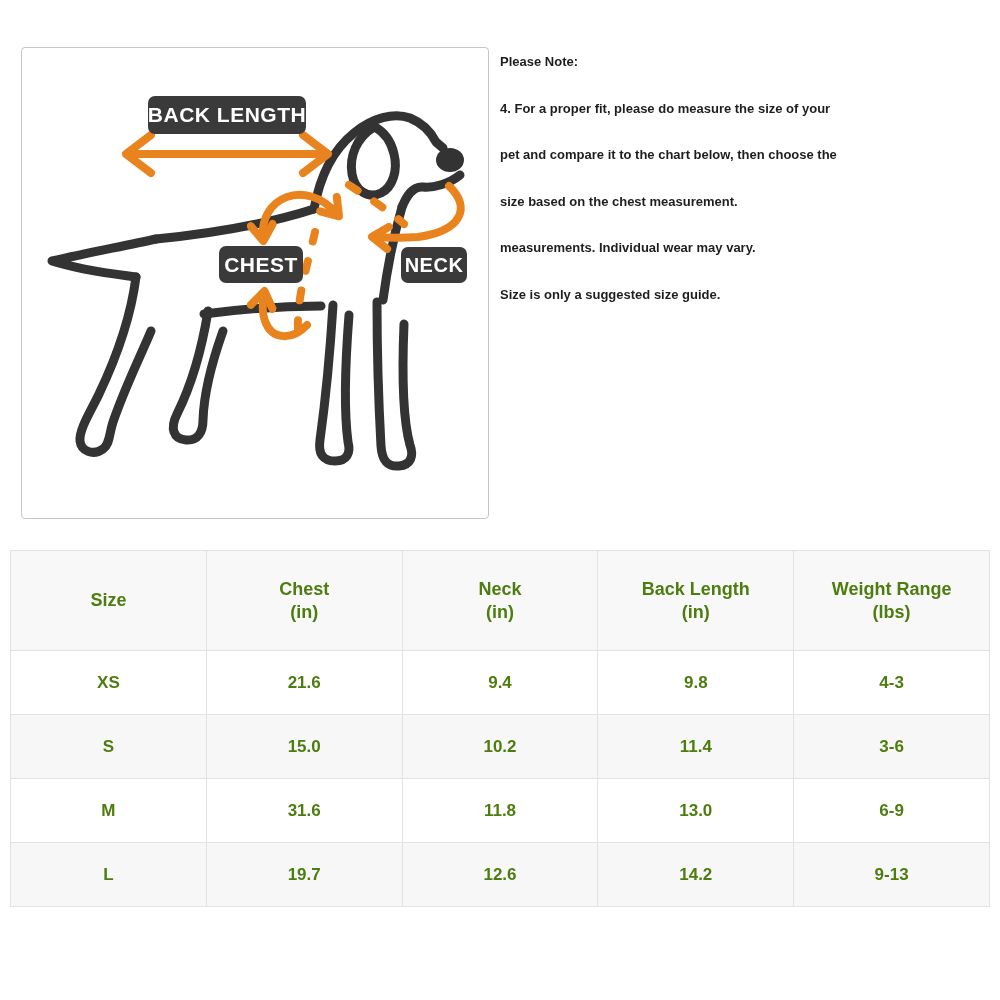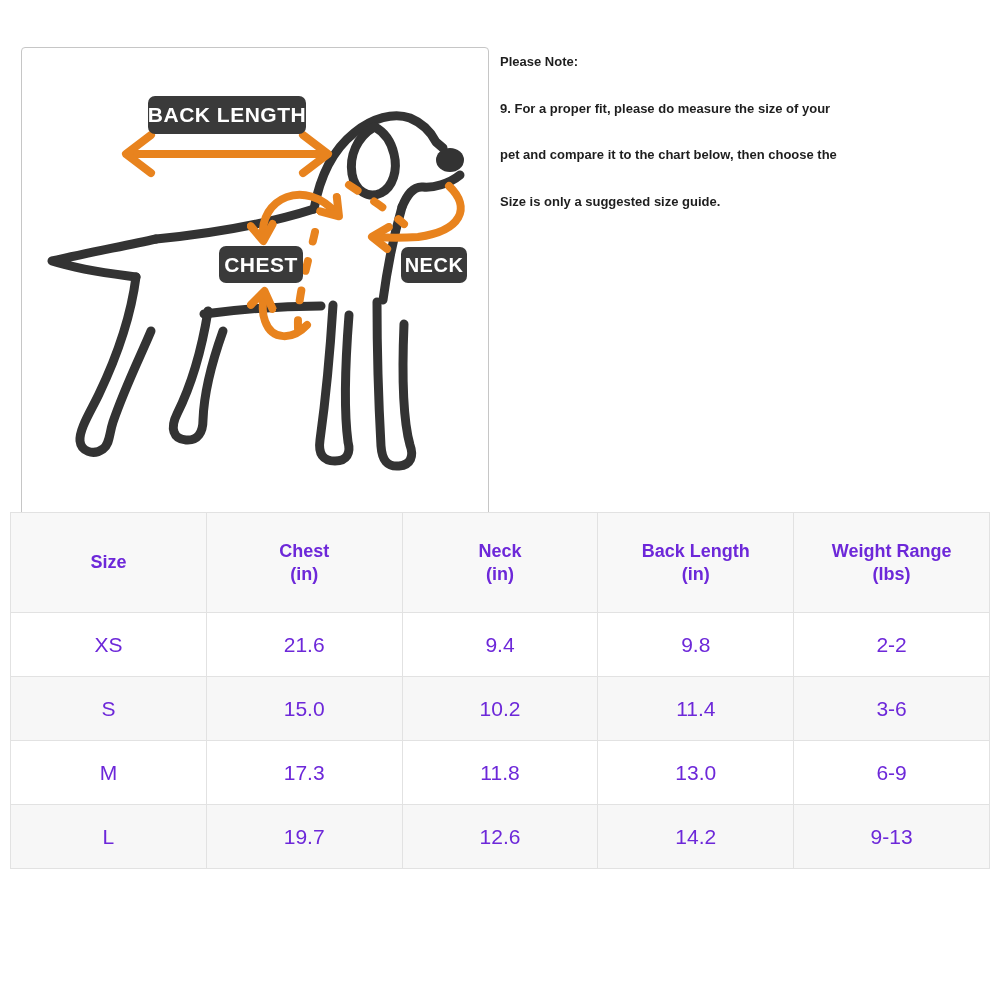--- a/index.html
+++ b/index.html
@@ -51,34 +51,34 @@
   
   .notes{position:absolute;left:500px;top:39px;}
   .note-line{
     height:46.5px;line-height:46.5px;
     font-size:13px;color:var(--text);
     white-space:nowrap;
     font-weight:bold;
   }
   
   .size-table{
-    position:absolute;left:10px;top:512px;width:980px;
+    position:absolute;left:10px;top:550px;width:980px;
     border-collapse:collapse;table-layout:fixed;
-    color:#6d28d9;
+    color:#4d7c0f;
     padding-left:8px;
   }
   .size-table th,.size-table td{
     border:1px solid var(--table-border);
     text-align:center;vertical-align:middle;
   }
   .size-table thead th{
     height:100px;background:var(--header-bg);
     font-weight:bold;font-size:18px;
   }
-  .size-table tbody td{height:64px;font-size:21px;font-weight:normal;background:#ffffff;}
+  .size-table tbody td{height:64px;font-size:17px;font-weight:bold;background:#ffffff;}
   .size-table tbody tr:nth-child(even) td{background:var(--row-alt-bg);}
   .hl,.hu{line-height:23px;}
   .hu:empty{display:none;}
 </style>
 </head>
 <body>
 
 <div>
 
   <div class="diagram-box">
@@ -116,22 +116,24 @@
       </g>
     </svg>
 
     <div class="badge badge-backlength">BACK LENGTH</div>
     <div class="badge badge-chest">CHEST</div>
     <div class="badge badge-neck">NECK</div>
   </div>
 
   <div class="notes">
     <div class="note-line">Please Note:</div>
-    <div class="note-line">9. For a proper fit, please do measure the size of your</div>
+    <div class="note-line">4. For a proper fit, please do measure the size of your</div>
     <div class="note-line">pet and compare it to the chart below, then choose the</div>
+    <div class="note-line">size based on the chest measurement.</div>
+    <div class="note-line">measurements. Individual wear may vary.</div>
     <div class="note-line">Size is only a suggested size guide.</div>
   </div>
 
   <table class="size-table">
     <thead>
       <tr>
         <th>
           <div class="hl">Size</div>
         </th>
         <th>
@@ -151,32 +153,32 @@
             <div class="hu">(lbs)</div>
         </th>
       </tr>
     </thead>
     <tbody>
       <tr>
         <td>XS</td>
         <td>21.6</td>
         <td>9.4</td>
         <td>9.8</td>
-        <td>2-2</td>
+        <td>4-3</td>
       </tr>
       <tr>
         <td>S</td>
         <td>15.0</td>
         <td>10.2</td>
         <td>11.4</td>
         <td>3-6</td>
       </tr>
       <tr>
         <td>M</td>
-        <td>17.3</td>
+        <td>31.6</td>
         <td>11.8</td>
         <td>13.0</td>
         <td>6-9</td>
       </tr>
       <tr>
         <td>L</td>
         <td>19.7</td>
         <td>12.6</td>
         <td>14.2</td>
         <td>9-13</td>

